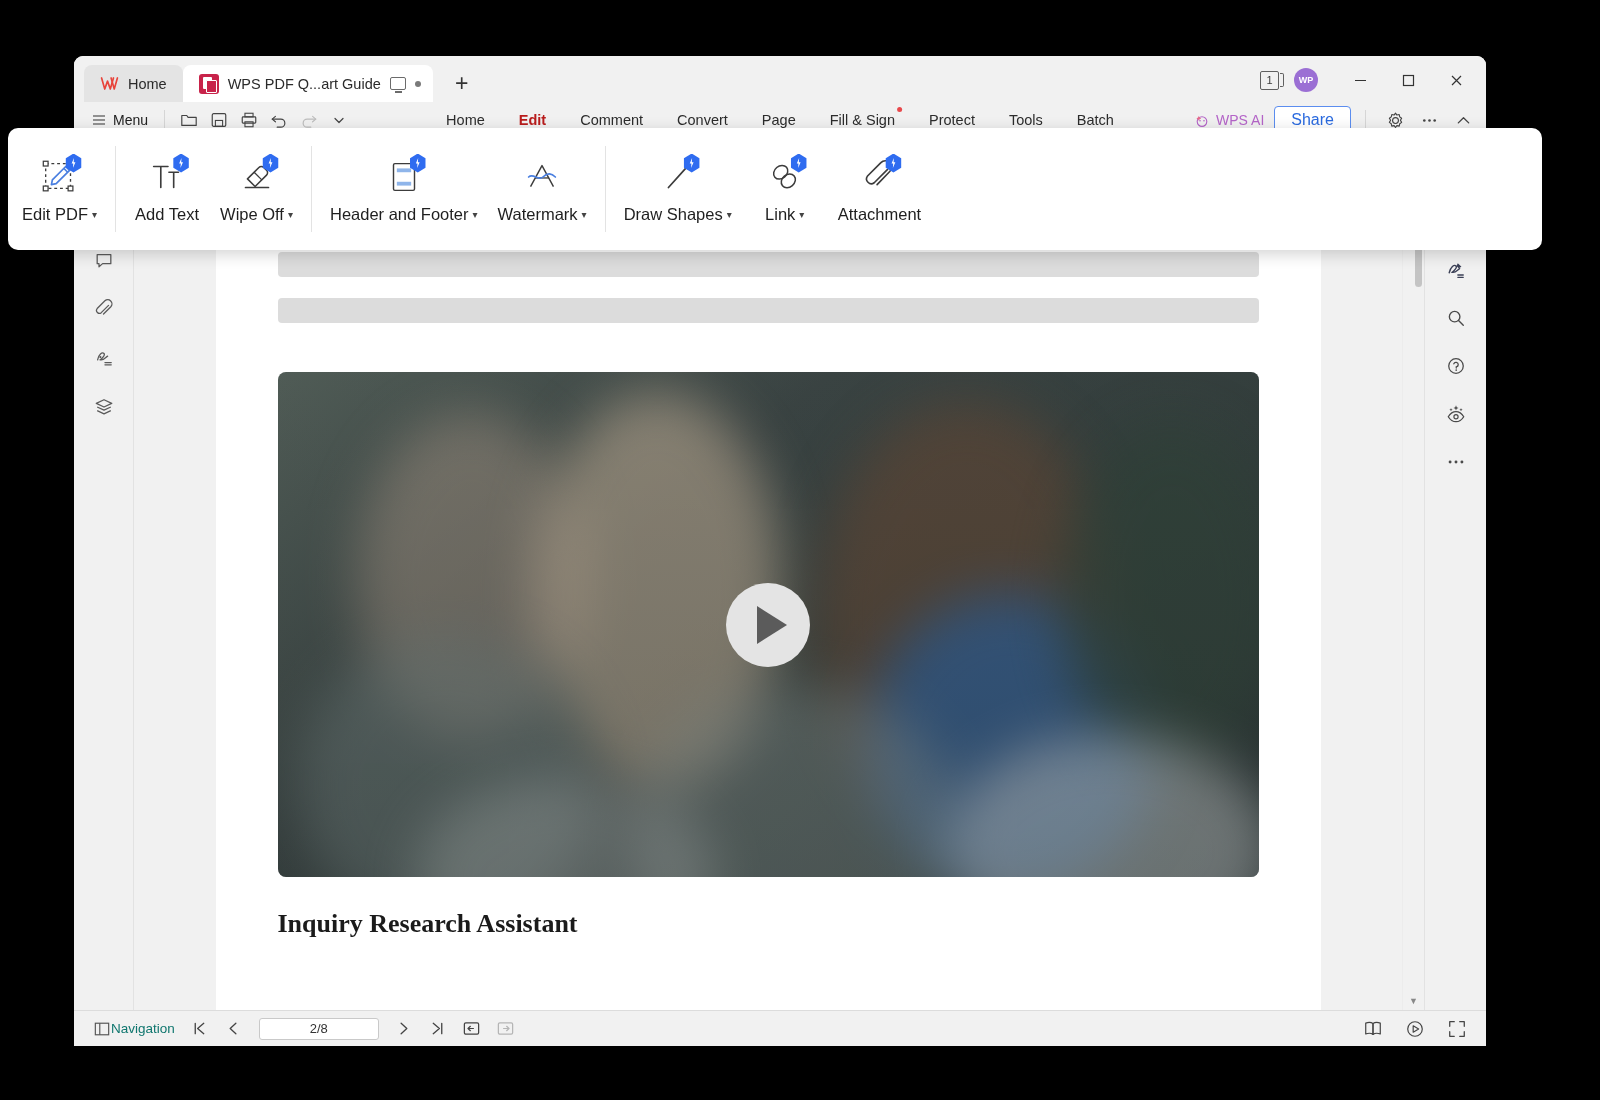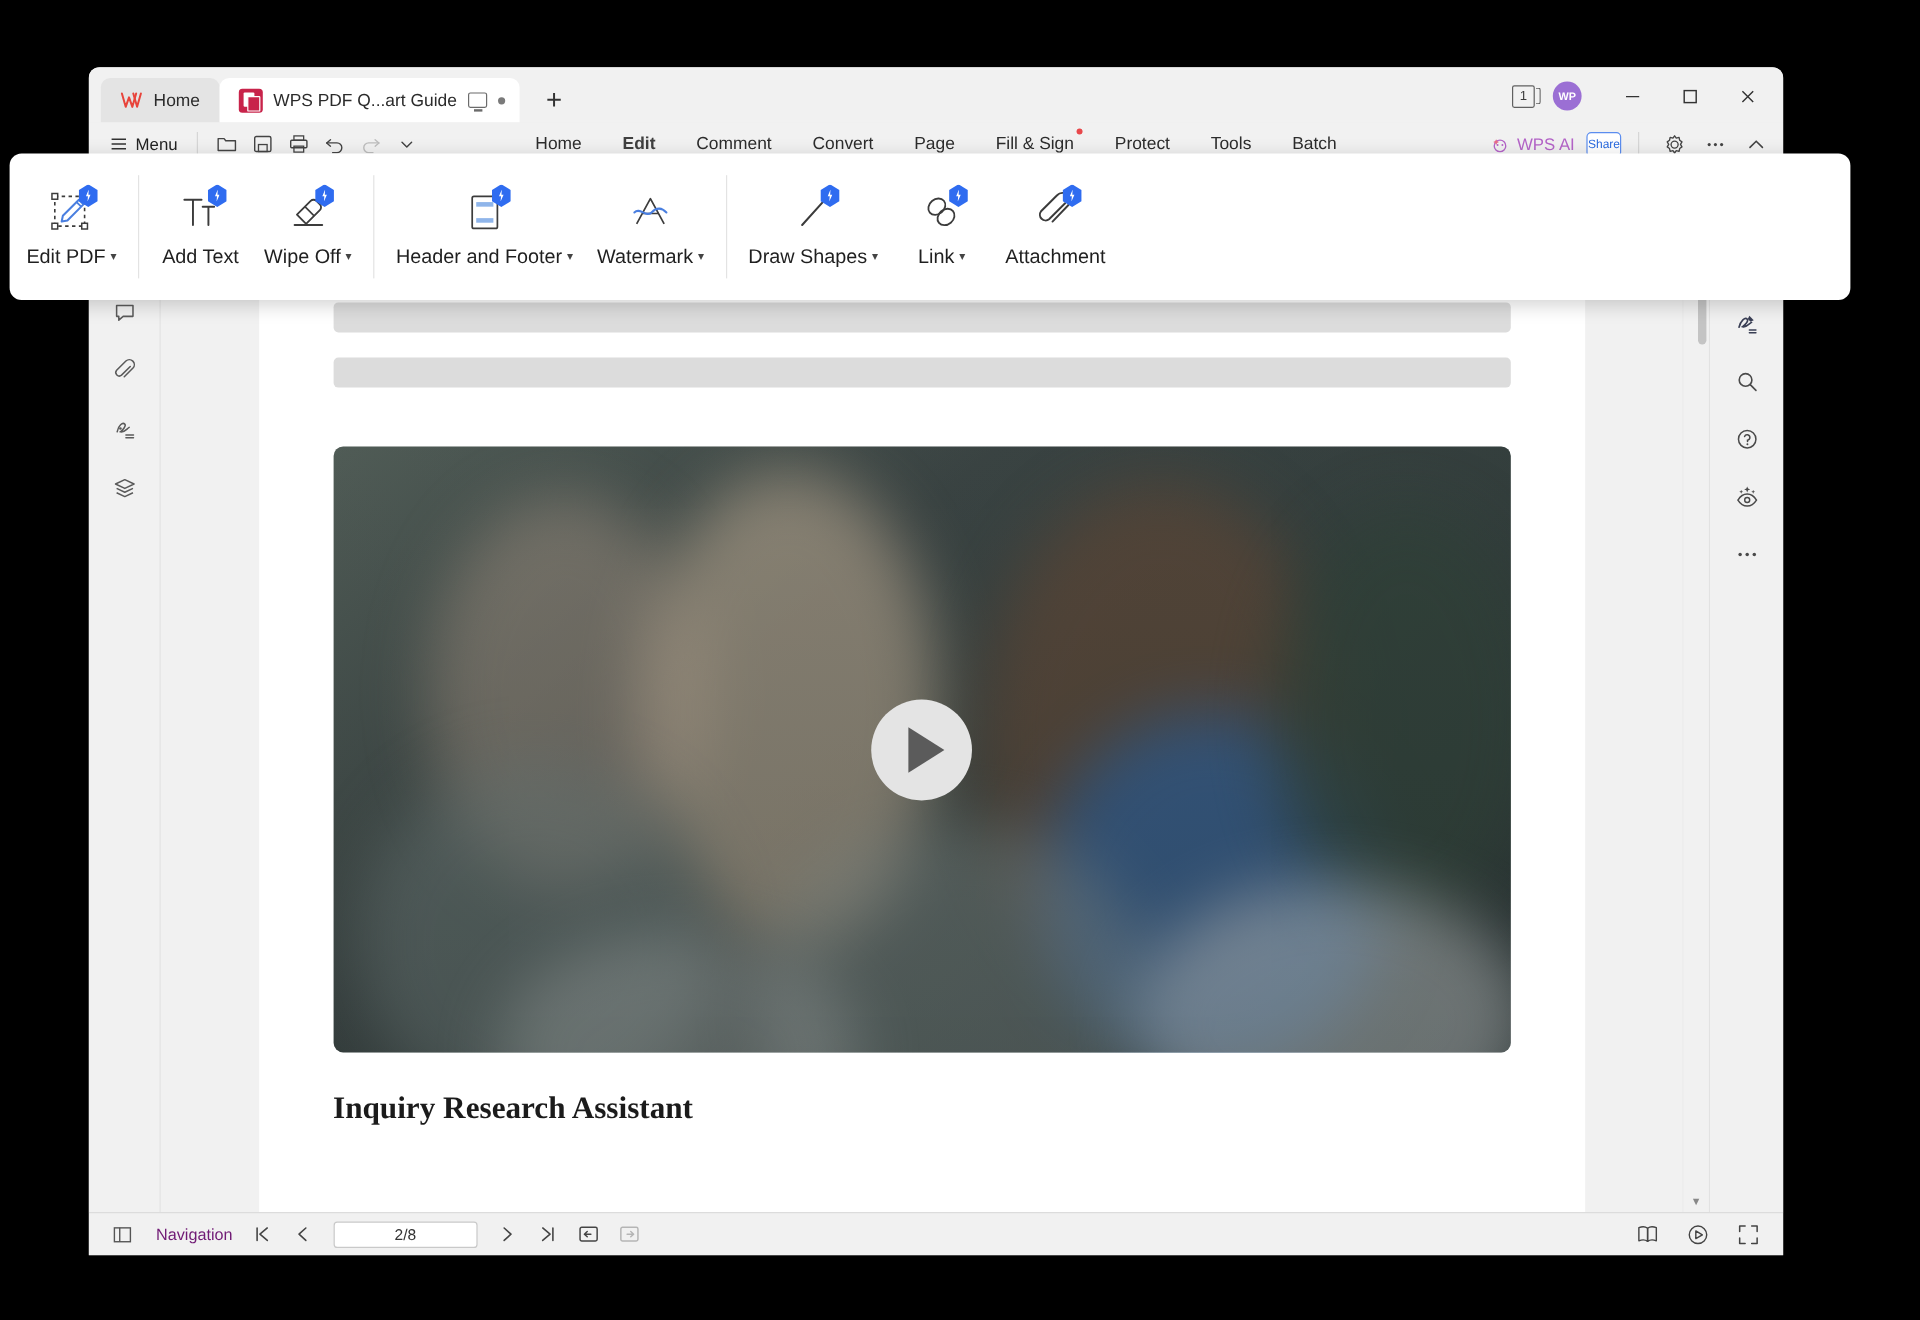--- a/index.html
+++ b/index.html
@@ -103,31 +103,31 @@
   .qa { width: 28px; height: 26px; display: flex; align-items: center; justify-content: center; cursor: default; }
   .qa svg { display: block; }
   .tabs-center {
     position: absolute; left: 50%; transform: translateX(-50%);
     display: flex; align-items: center; gap: 0px;
   }
   .rtab {
     font-size: 14.5px; color: #2c2c2c; padding: 0 17px; height: 36px;
     display: flex; align-items: center; position: relative; cursor: default;
   }
-  .rtab.active { color: #404040; font-weight: bold; }
+  .rtab.active { color: #b91c1c; font-weight: bold; }
   .rtab.active::after {
     content: ""; position: absolute; bottom: 2px; left: 50%; transform: translateX(-50%);
     width: 30px; height: 2.5px; background: #c8234a; border-radius: 2px;
   }
   .reddot { position:absolute; top: 5px; right: 10px; width:5px; height:5px; border-radius:50%; background:#e8484b; }
   .menu-right { margin-left: auto; display: flex; align-items: center; gap: 4px; }
   .wpsai { display: flex; align-items: center; gap: 6px; font-size: 14px; color: #b464c8; padding-right: 6px; }
   .share-btn {
     border: 1px solid #5b8def; color: #2a6adf; border-radius: 4px;
-    font-size: 10px; padding: 4px 0; background: #fff; cursor: default;
+    font-size: 16px; padding: 4px 16px; background: #fff; cursor: default;
   }
   .mi { width: 30px; height: 28px; display: flex; align-items: center; justify-content: center; cursor: default; }
 
   
   .body { flex: 1; display: flex; min-height: 0; background: #f1f1f1; position: relative; }
   .leftrail {
     width: 60px; flex: 0 0 60px; background: #f1f1f1;
     border-right: 1px solid #e2e2e2;
     display: flex; flex-direction: column; align-items: center;
     padding-top: 10px; gap: 23px;
@@ -202,21 +202,21 @@
     display: flex; flex-direction: column; align-items: center;
     padding-top: 22px; gap: 22px;
   }
 
   
   .statusbar {
     height: 36px; flex: 0 0 36px; background: #f1f1f1;
     border-top: 1px solid #dcdcdc;
     display: flex; align-items: center; padding: 0 14px; gap: 4px;
   }
-  .nav-btn { display: flex; align-items: center; gap: 20px; font-size: 13.5px; color: #701a75; padding: 0 6px; cursor: default; }
+  .nav-btn { display: flex; align-items: center; gap: 1px; font-size: 13.5px; color: #0f766e; padding: 0 6px; cursor: default; }
   .sb-icon { width: 30px; height: 26px; display:flex; align-items:center; justify-content:center; color:#444; font-size:14px; cursor: default; }
   .pageinput {
     width: 120px; height: 22px; border: 1px solid #c9c9c9; background: #fff;
     border-radius: 3px; font-size: 13px; color: #333;
     display: flex; align-items: center; justify-content: center; margin: 0 6px;
   }
   .sb-right { margin-left: auto; display: flex; align-items: center; gap: 12px; }
 
   
   .ribbon {

